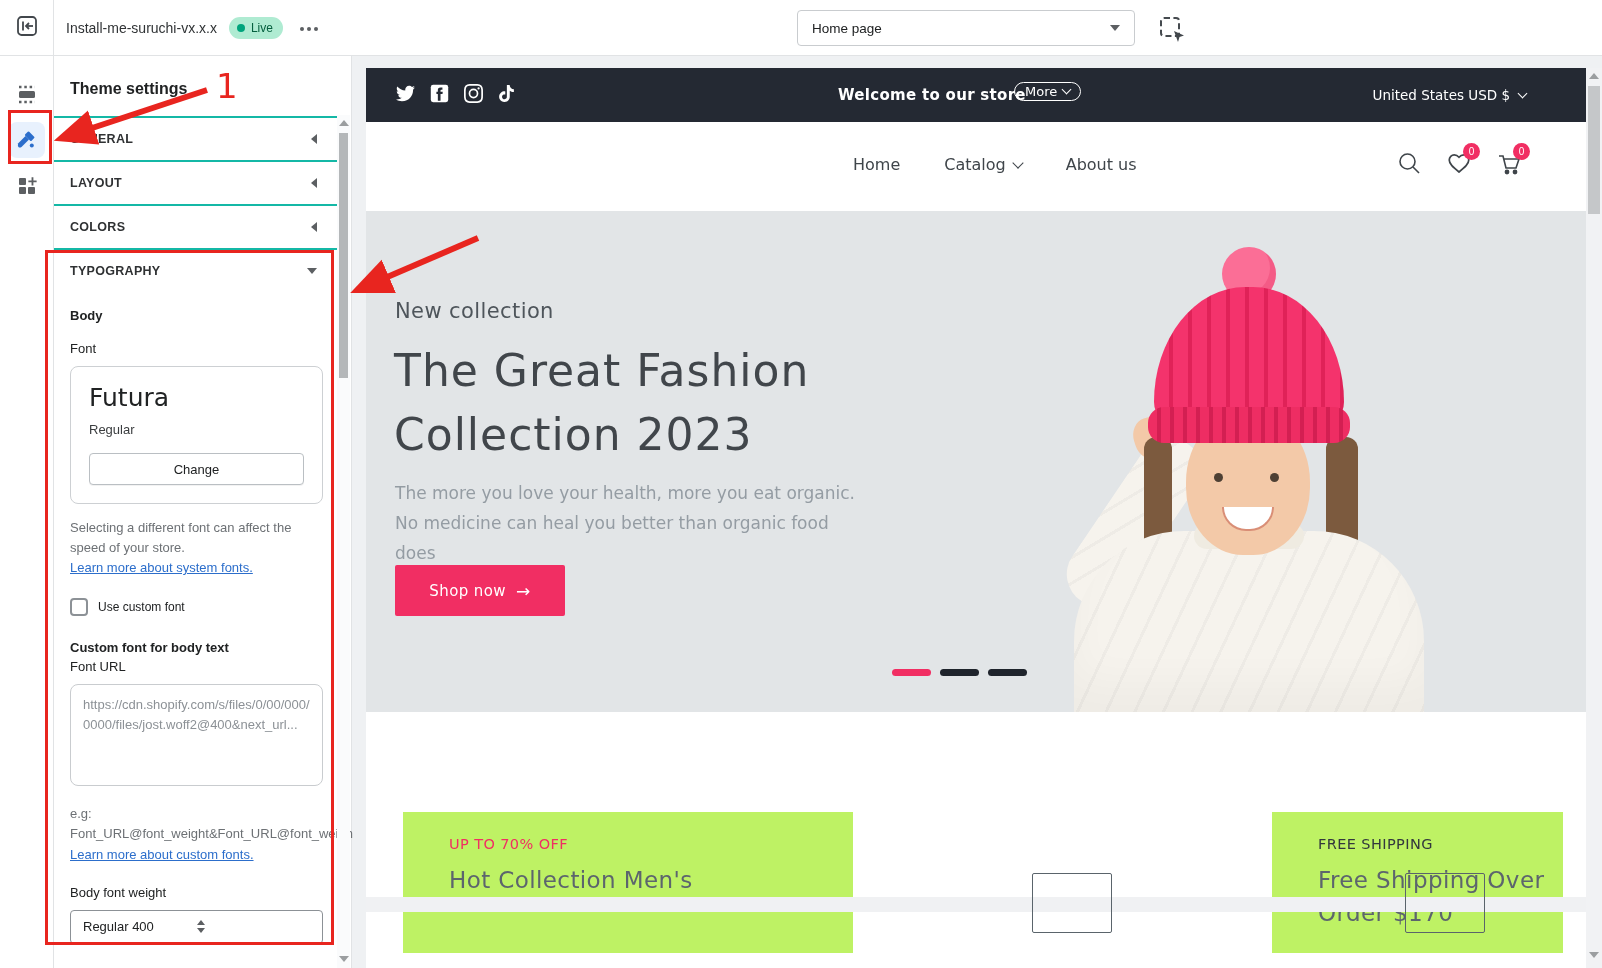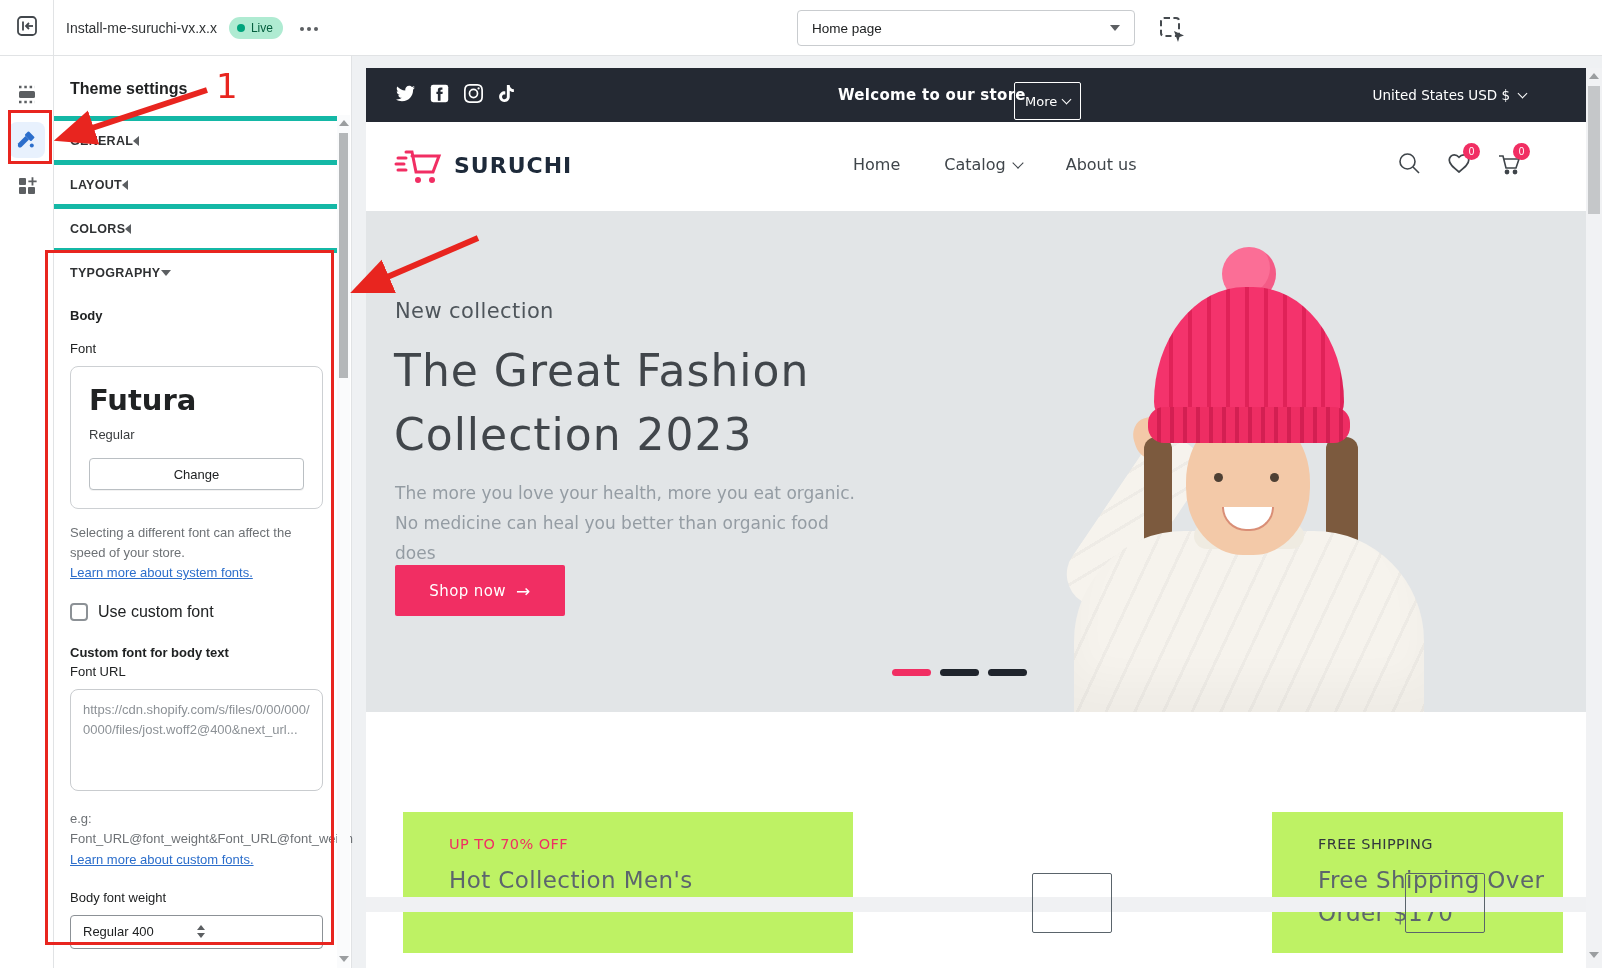--- a/index.html
+++ b/index.html
@@ -25,34 +25,34 @@
   .inspect-btn svg { position:absolute; right:-2px; bottom:-2px; }
 
   
   .rail { position:absolute; top:56px; left:0; width:54px; bottom:0; background:#fff; border-right:1px solid #e1e3e5; display:flex; flex-direction:column; align-items:center; padding-top:20px; gap:10px; z-index:4; }
   .rail-btn { width:36px; height:36px; border:none; background:transparent; border-radius:8px; display:flex; align-items:center; justify-content:center; cursor:pointer; }
   .rail-btn.selected { background:#e8f1fd; }
 
   
   .panel { position:absolute; top:56px; left:54px; width:298px; bottom:0; background:#fff; border-right:1px solid #e1e3e5; z-index:3; }
   .panel-title { font-size:16px; font-weight:700; color:#202223; padding:24px 16px 18px 16px; }
-  .sec-row { height:44px; border-top:5px solid #14b8a6; display:flex; align-items:center; padding:0 22px 0 16px; cursor:pointer; background:#fff; width:285px; }
+  .sec-row { height:44px; border-top:2px solid #14b8a6; display:flex; align-items:center; justify-content:space-between; padding:0 22px 0 16px; cursor:pointer; background:#fff; width:285px; }
   .sec-label { font-size:12.5px; font-weight:600; color:#2f3133; letter-spacing:.3px; }
   .typ-body { padding:6px 16px 0 16px; width:285px; }
   .group-title { font-size:13px; font-weight:700; margin:10px 0 18px; }
   .field-label { font-size:13px; color:#202223; margin-bottom:10px; }
   .font-card { border:1px solid #cdd0d3; border-radius:8px; padding:16px 18px 18px; background:#fff; margin-bottom:14px; }
-  .font-name { font-size:29px; color:#202223; font-family:"DejaVu Sans", sans-serif; font-weight:700; margin-bottom:10px; }
+  .font-name { font-size:25px; color:#202223; font-family:"DejaVu Sans", sans-serif; font-weight:400; margin-bottom:10px; }
   .font-style { font-size:13px; color:#3a3d3f; margin-bottom:16px; }
   .btn-secondary { width:100%; height:32px; background:#fff; border:1px solid #babfc3; border-radius:4px; font-size:13px; font-weight:500; color:#202223; cursor:pointer; box-shadow:0 1px 0 rgba(0,0,0,.05); }
   .help-text { font-size:13px; color:#6d7175; line-height:1.55; margin-top:2px; }
   .panel a { color:#2c6ecb; text-decoration:underline; font-size:13px; cursor:pointer; }
   .check-row { display:flex; align-items:center; gap:10px; margin:22px 0 24px; cursor:pointer; }
   .checkbox { width:18px; height:18px; border:2px solid #8c9196; border-radius:4px; background:#fff; }
-  .check-label { font-size:16px; color:#202223; }
+  .check-label { font-size:12px; color:#202223; }
   .bold-heading { font-size:13px; font-weight:700; margin-bottom:4px; }
   .font-url-box { width:100%; height:102px; border:1px solid #c9cccf; border-radius:8px; resize:none; font-family:"Liberation Sans", sans-serif; font-size:13px; padding:10px 12px; color:#202223; line-height:1.5; }
   .font-url-box::placeholder { color:#8c9196; }
   .example { font-size:13px; color:#6d7175; line-height:1.55; margin:14px 0 20px; }
   .example span { white-space:pre-line; }
   .select-box { width:100%; height:34px; border:1px solid #8c9196; border-radius:4px; display:flex; align-items:center; padding:0 12px; margin-bottom:24px; cursor:pointer; background:#fff; }
   .select-box span { flex:1; font-size:13px; }
   .updown { display:flex; flex-direction:column; gap:3px; }
   .updown i { display:block; width:0; height:0; border-left:4px solid transparent; border-right:4px solid transparent; }
   .updown .up { border-bottom:5px solid #5c5f62; }
@@ -62,21 +62,21 @@
   .panel-sb { position:absolute; right:1px; top:59px; bottom:0; width:13px; background:#fafbfc; }
   .panel-sb .thumb { position:absolute; left:2px; width:9px; top:18px; height:245px; background:#b4b7b9; }
   .sb-arrow-up { position:absolute; left:2px; top:5px; width:0; height:0; border-left:5px solid transparent; border-right:5px solid transparent; border-bottom:6px solid #9b9ea0; }
   .sb-arrow-down { position:absolute; left:2px; bottom:6px; width:0; height:0; border-left:5px solid transparent; border-right:5px solid transparent; border-top:6px solid #9b9ea0; }
 
   
   .preview { position:absolute; left:366px; top:68px; width:1220px; height:900px; background:#fff; overflow:hidden; font-family:"DejaVu Sans", sans-serif; }
   .announce { position:relative; height:54px; background:#242933; color:#fff; }
   .socials { position:absolute; left:30px; top:16px; display:flex; gap:15px; align-items:center; }
   .welcome { position:absolute; left:472px; top:18px; font-size:15px; font-weight:700; letter-spacing:.3px; }
-  .more-btn { position:absolute; left:648px; top:14px; height:38px; padding:0 10px; background:transparent; border:1px solid #fff; border-radius:2px; color:#fff; font-size:13px; display:flex; align-items:center; gap:6px; cursor:pointer; font-family:"DejaVu Sans", sans-serif; }
+  .more-btn { position:absolute; left:648px; top:14px; height:19px; padding:0 10px; background:transparent; border:1px solid #fff; border-radius:12px; color:#fff; font-size:13px; display:flex; align-items:center; gap:6px; cursor:pointer; font-family:"DejaVu Sans", sans-serif; }
   .locale { position:absolute; right:60px; top:19px; font-size:13.5px; display:flex; gap:9px; align-items:center; cursor:pointer; }
 
   .storehead { position:relative; height:89px; background:#fff; }
   .logo { position:absolute; left:28px; top:22px; display:flex; align-items:center; gap:10px; cursor:pointer; }
   .brand { font-size:22px; font-weight:800; color:#1e2a3a; letter-spacing:1px; }
   .nav { position:absolute; left:487px; top:33px; display:flex; gap:44px; font-size:16px; color:#3f454a; }
   .nav .item { cursor:pointer; display:flex; align-items:center; gap:8px; }
   .chev { width:8px; height:8px; border-right:1.6px solid #3f454a; border-bottom:1.6px solid #3f454a; transform:rotate(45deg); margin-top:-4px; }
   .chev.white { border-color:#fff; width:7px; height:7px; }
   .head-icons { position:absolute; right:64px; top:28px; display:flex; gap:24px; }
@@ -290,33 +290,20 @@
       <span>More</span>
       <i class="chev white"></i>
     </button>
     <div class="locale">
       <span>United States USD $</span>
       <i class="chev white"></i>
     </div>
   </div>
 
   <div class="storehead">
-    <div class="logo">
-      <svg width="50" height="42" viewBox="0 0 50 42">
-        <g stroke="#f12e63" stroke-width="3" fill="none" stroke-linecap="round">
-          <path d="M12 8 h6 l4 20 h17 l6 -16 h-27"></path>
-          <line x1="4" y1="14" x2="12" y2="14"></line>
-          <line x1="2" y1="20" x2="10" y2="20"></line>
-          <line x1="4" y1="26" x2="12" y2="26"></line>
-        </g>
-        <circle cx="24" cy="36" r="3" fill="#f12e63"></circle>
-        <circle cx="38" cy="36" r="3" fill="#f12e63"></circle>
-      </svg>
-      <span class="brand">SURUCHI</span>
-    </div>
     <nav class="nav">
       <span class="item">Home</span>
       <span class="item">
         <span>Catalog</span>
         <i class="chev"></i>
       </span>
       <span class="item">About us</span>
     </nav>
     <div class="head-icons">
       <span class="hicon">

